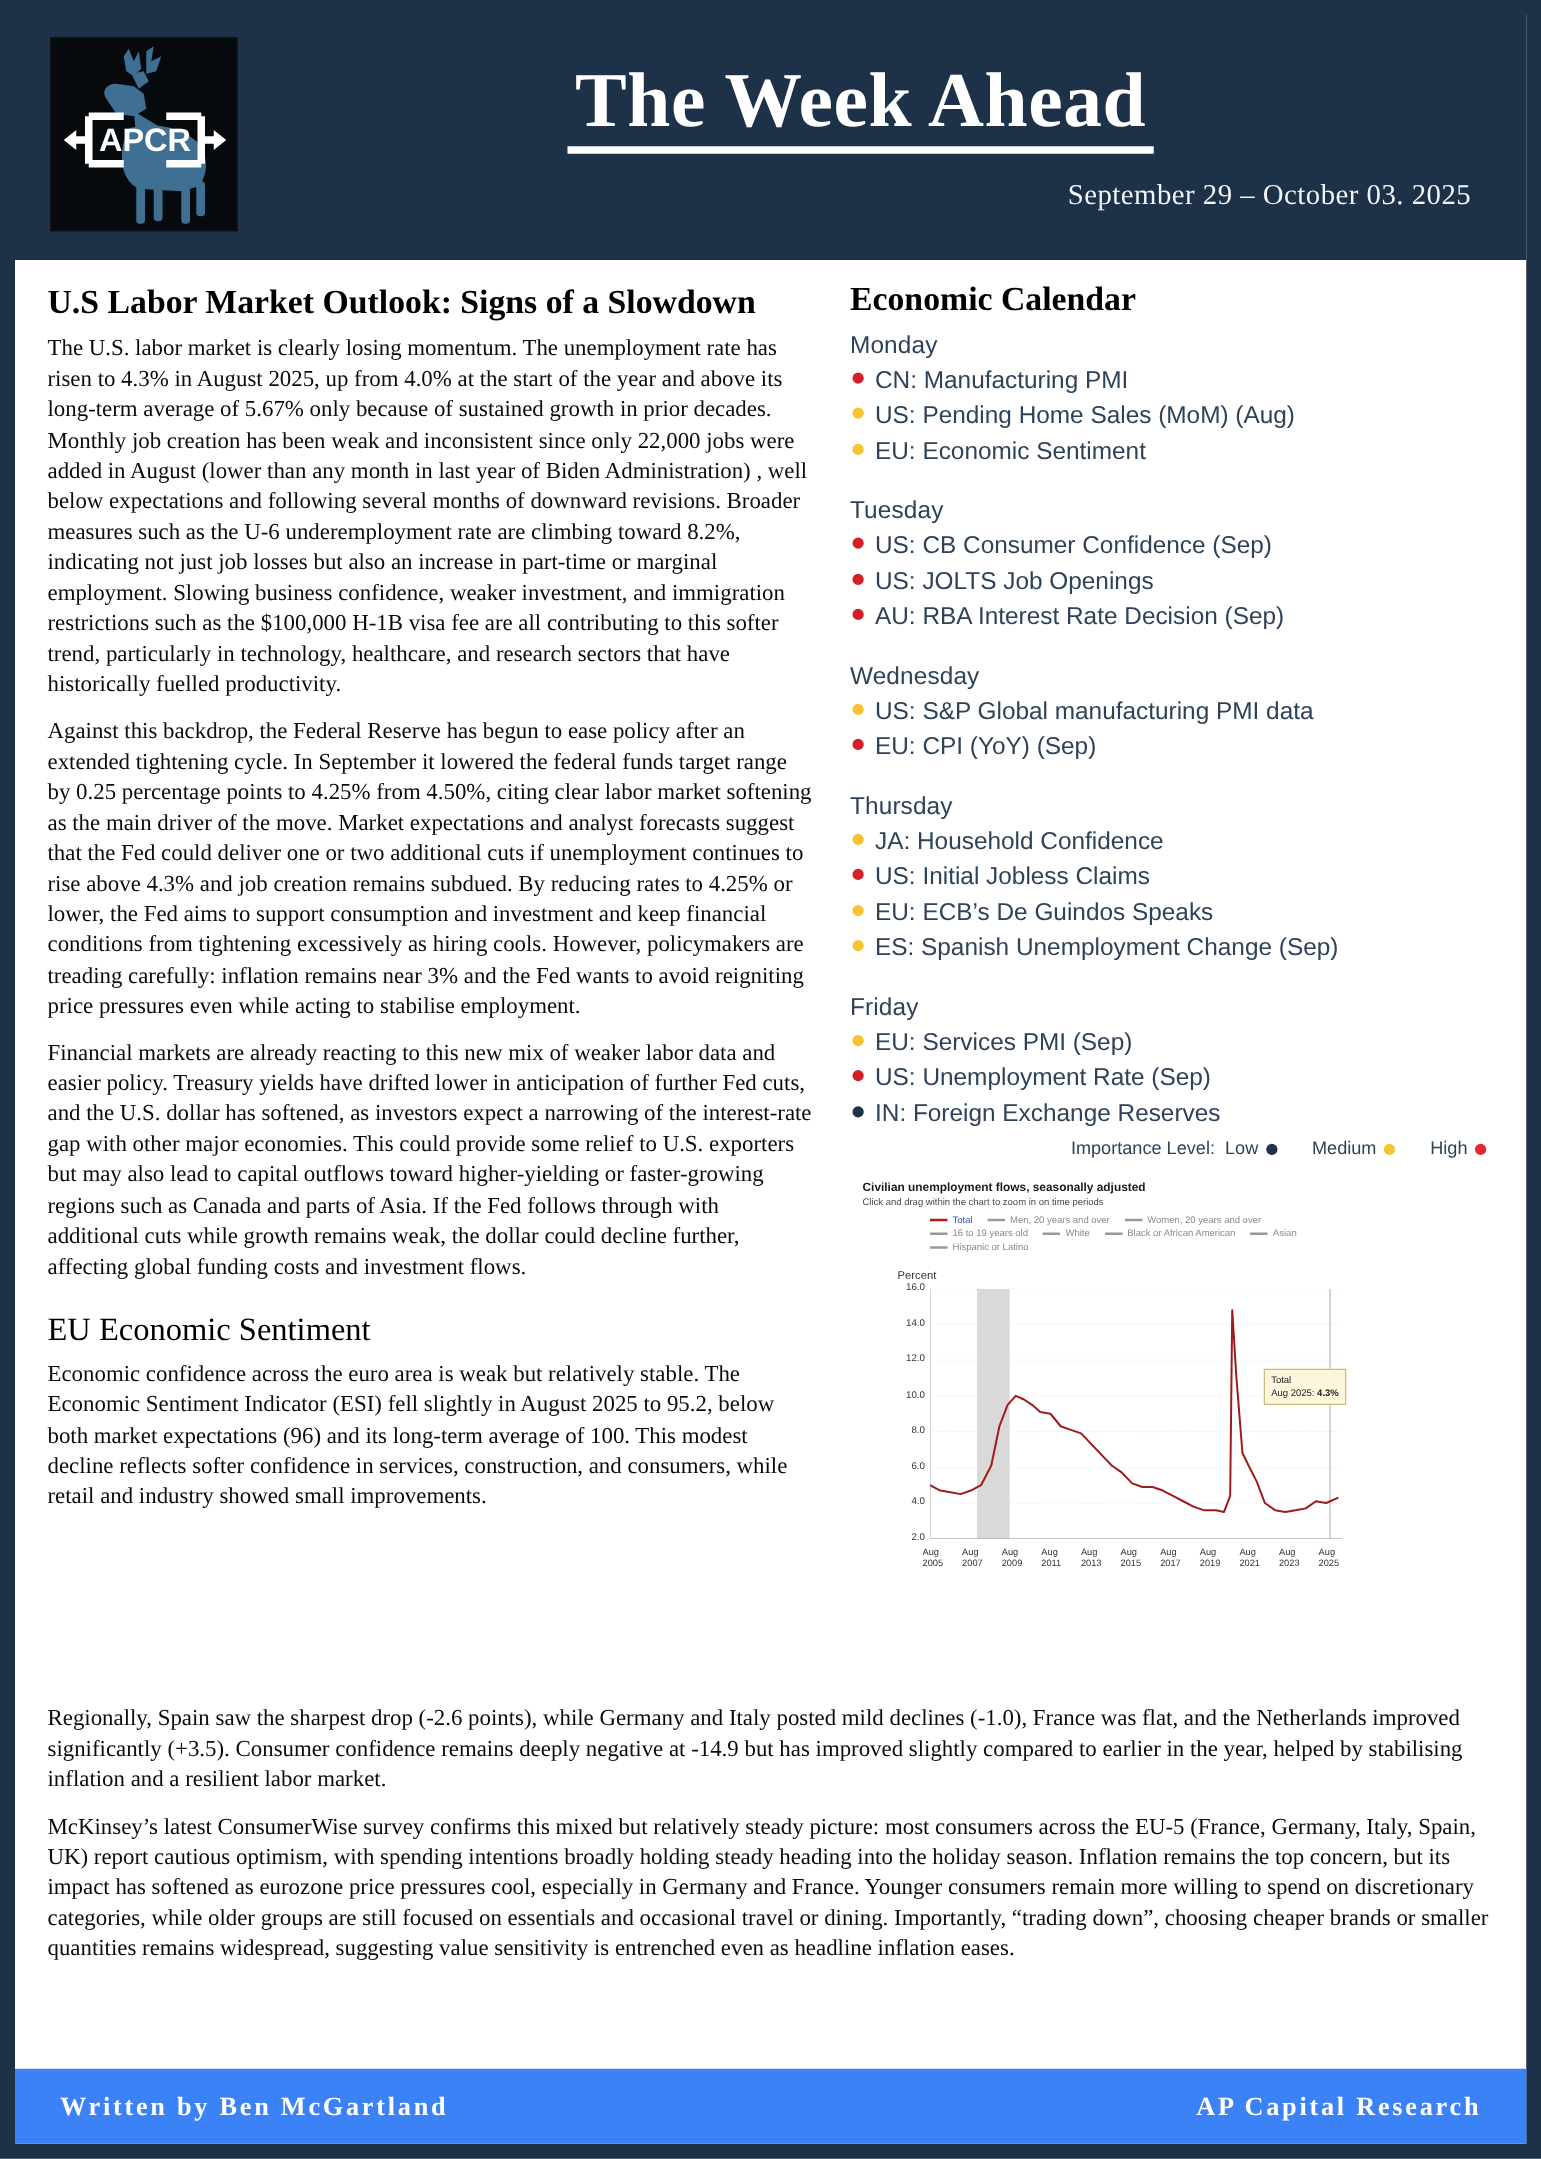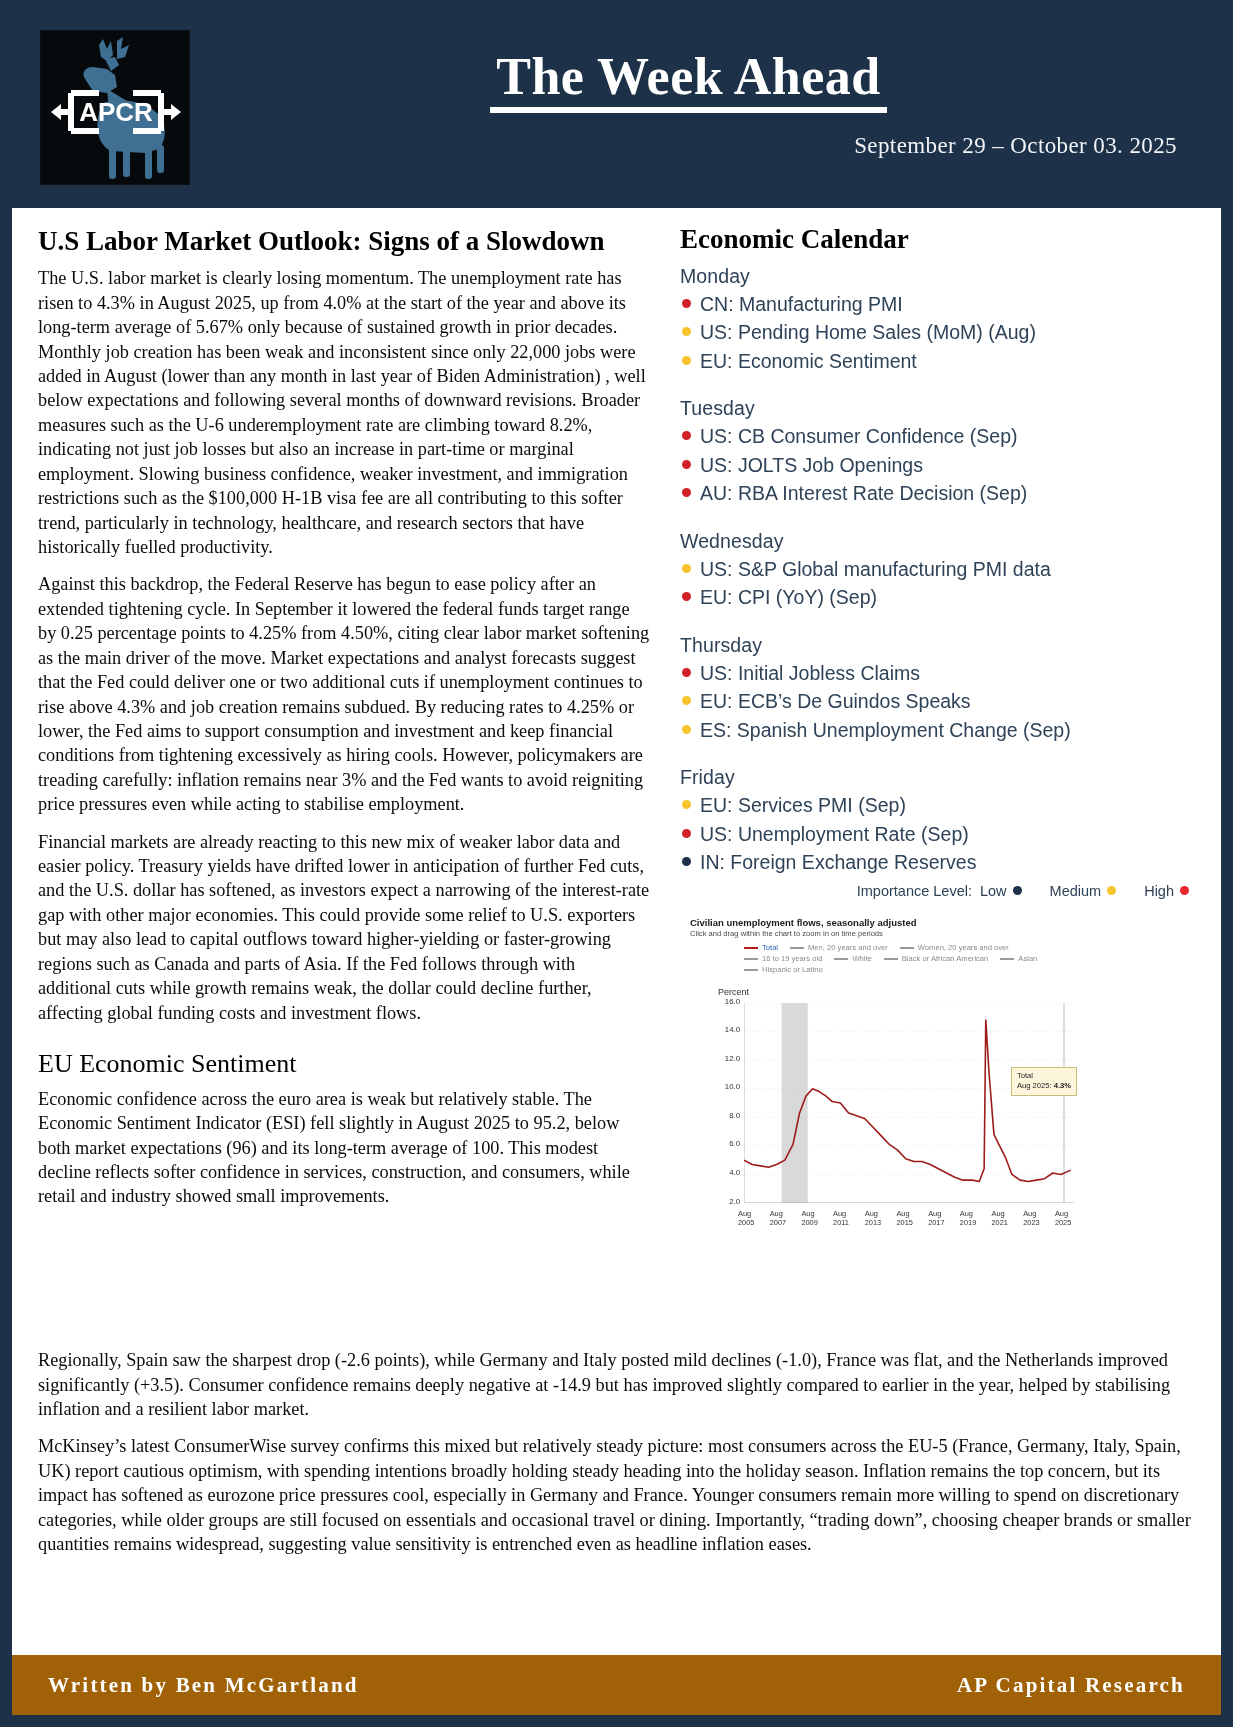--- a/index.html
+++ b/index.html
@@ -21,21 +21,21 @@
   }
   .logo-box {
     width:150px; height:155px; background:#070a0c;
     flex:0 0 auto; position:relative; overflow:hidden;
     border:1px solid #0b1116;
   }
   .logo-svg { position:absolute; left:0; top:0; }
   .mast-right { flex:1 1 auto; display:flex; flex-direction:column; align-items:center; justify-content:flex-start; padding-top:6px; }
   .mast-title {
     font-family:"Liberation Serif", serif;
-    font-weight:700; font-size:52px; line-height:1.02;
+    font-weight:700; font-size:62px; line-height:1.02;
     letter-spacing:.5px; color:#ffffff;
     border-bottom:6px solid #ffffff; padding:0 6px 4px 6px;
     margin:14px 0 0 0; white-space:nowrap;
   }
   .mast-date {
     margin-top:20px; align-self:flex-end;
     font-family:"Liberation Serif", serif;
     font-size:23px; color:#f2f4f7; letter-spacing:.4px; padding-right:10px;
   }
 
@@ -115,21 +115,21 @@
     white-space:nowrap;
   }
   .tooltip b { font-weight:700; }
 
   
   .wide { padding:0 26px 0 26px; margin-top:-2px; }
   .wide p.para { font-size:18.3px; }
 
   
   .footer {
-    background:#a16207; color:#fff; height:60px; flex:0 0 auto;
+    background:#3b82f6; color:#fff; height:60px; flex:0 0 auto;
     display:flex; align-items:center; justify-content:space-between;
     padding:0 36px; font-family:"Liberation Serif", serif;
     font-weight:700; font-size:21px; letter-spacing:2.2px;
   }
 </style>
 </head>
 <body>
 
 <div class="page">
  <div class="sheet">
@@ -236,20 +236,24 @@
                 <li>
                   <span class="dot" style="background: rgb(210, 32, 39);"></span>
                   <span>EU: CPI (YoY) (Sep)</span>
                 </li>
               </ul>
             </div>
             <div class="cal-group">
               <div class="cal-day">Thursday</div>
               <ul class="cal-list">
                 <li>
+                  <span class="dot" style="background: rgb(247, 195, 46);"></span>
+                  <span>JA: Household Confidence</span>
+                </li>
+                <li>
                   <span class="dot" style="background: rgb(210, 32, 39);"></span>
                   <span>US: Initial Jobless Claims</span>
                 </li>
                 <li>
                   <span class="dot" style="background: rgb(247, 195, 46);"></span>
                   <span>EU: ECB’s De Guindos Speaks</span>
                 </li>
                 <li>
                   <span class="dot" style="background: rgb(247, 195, 46);"></span>
                   <span>ES: Spanish Unemployment Change (Sep)</span>

